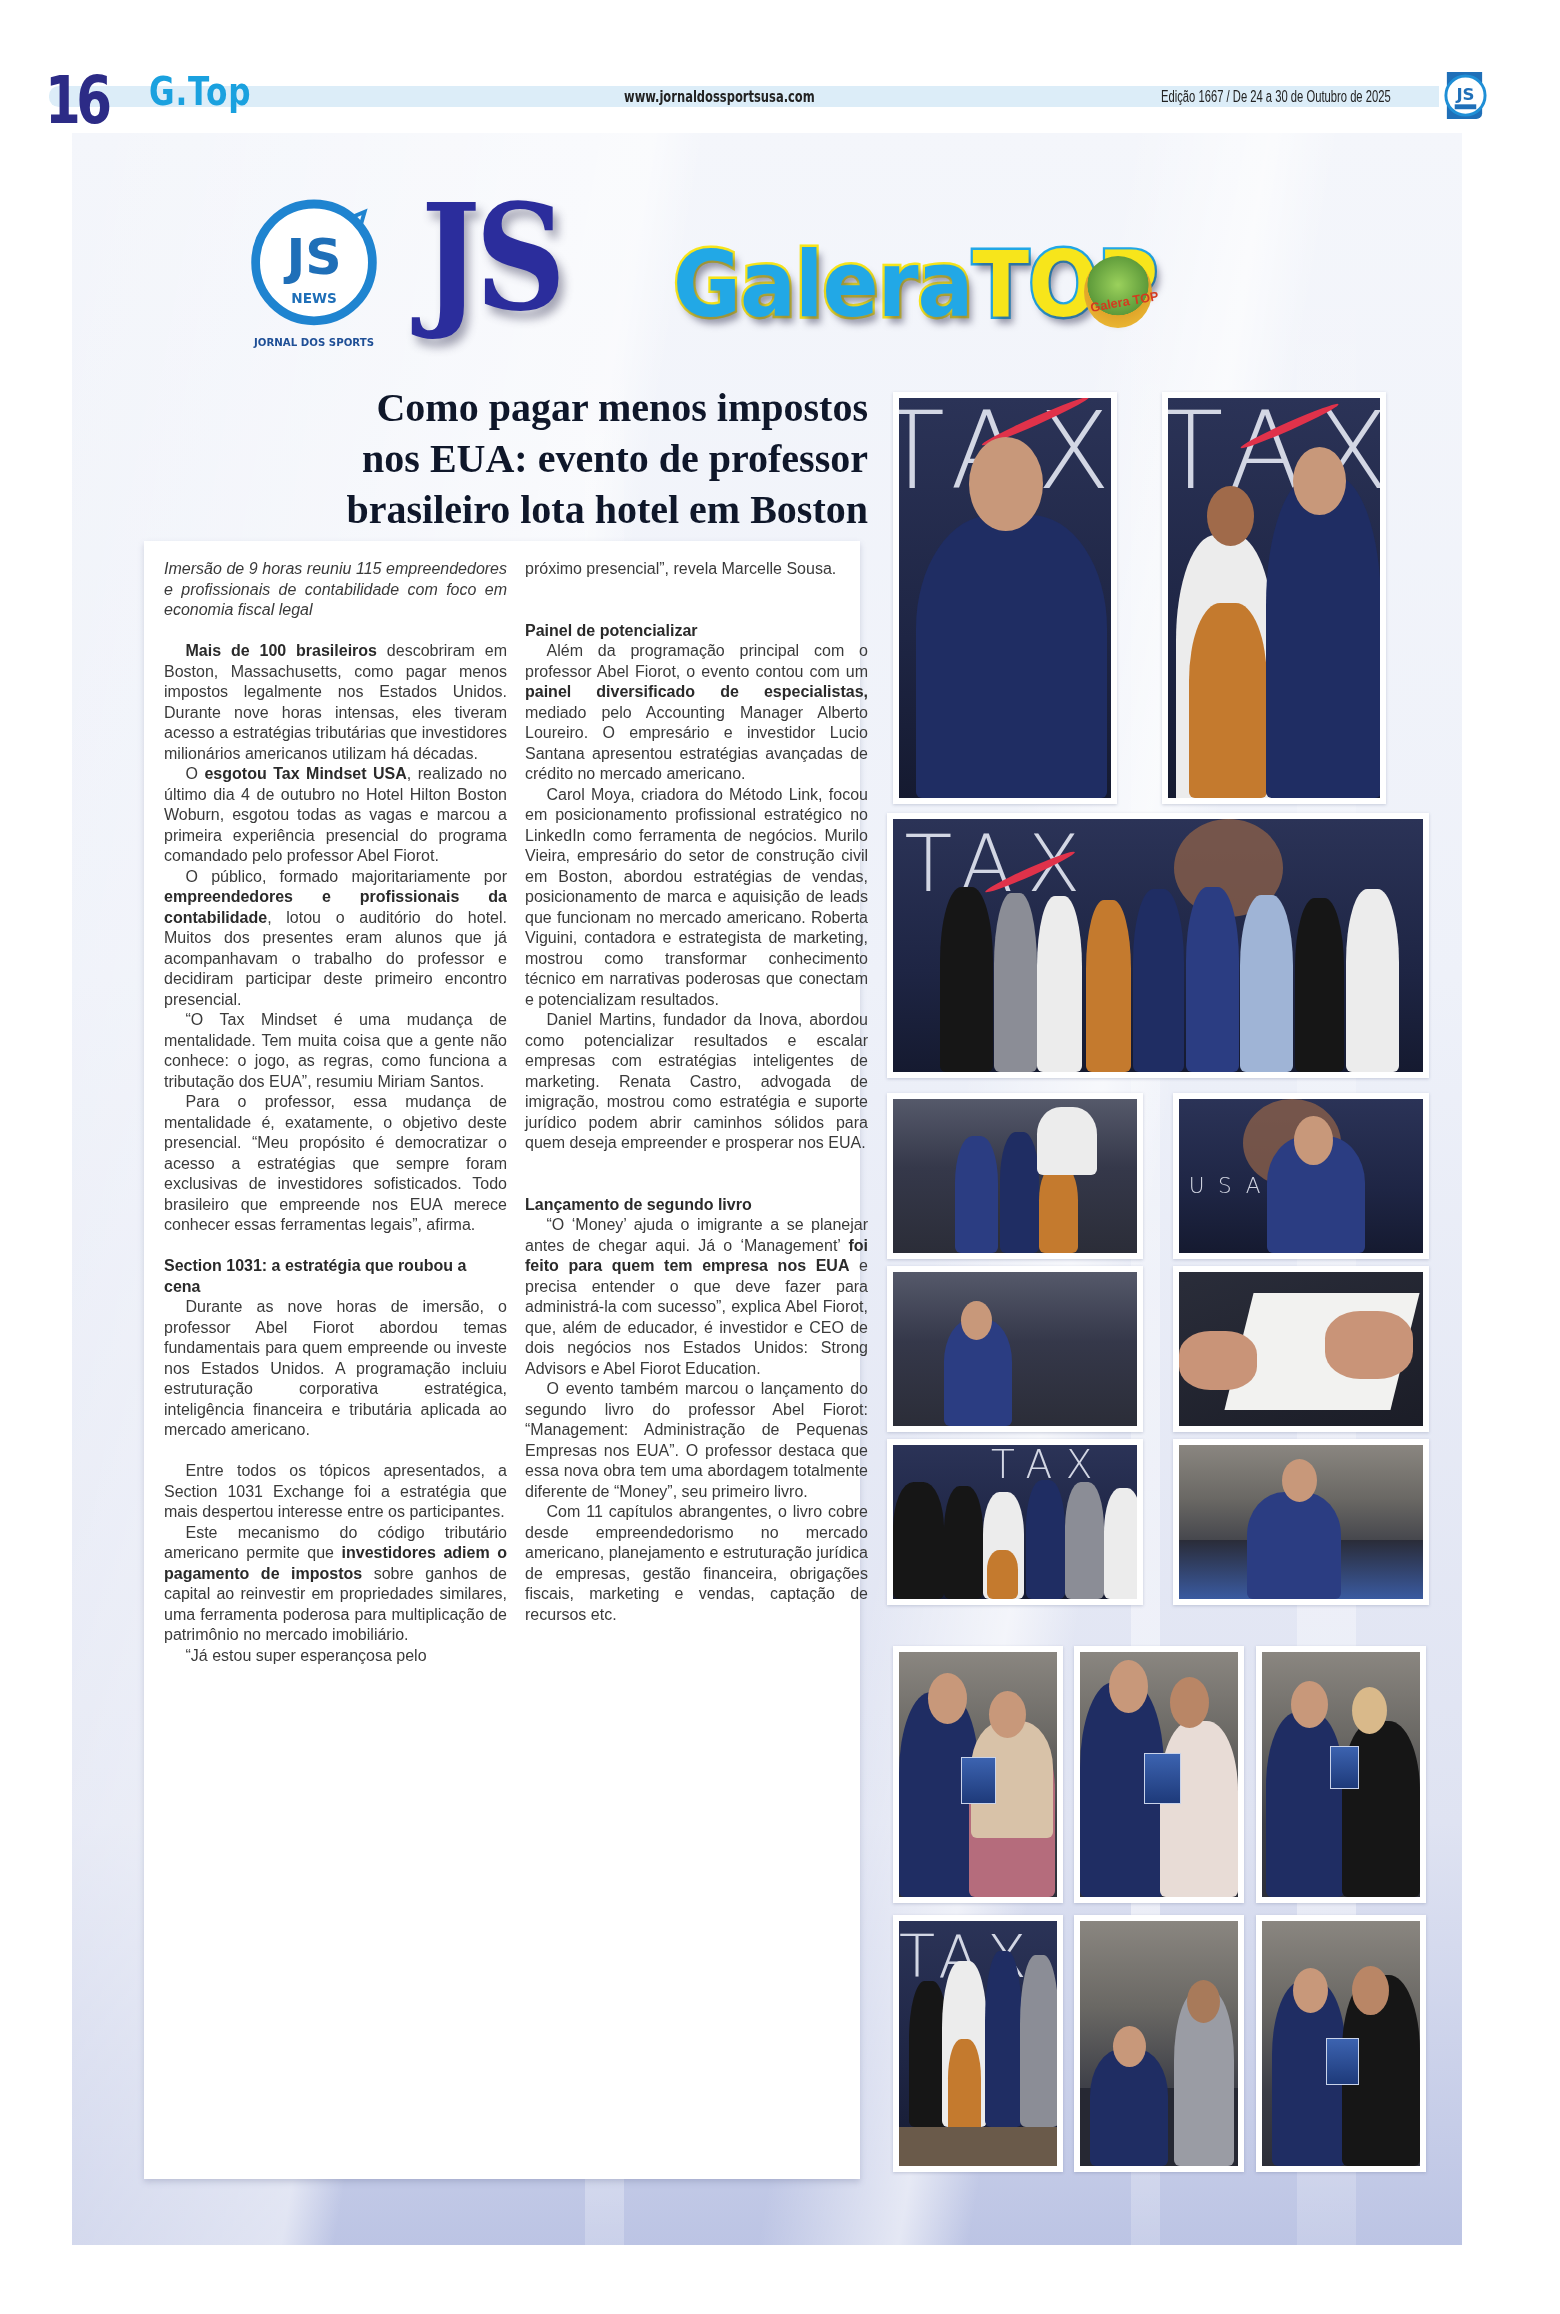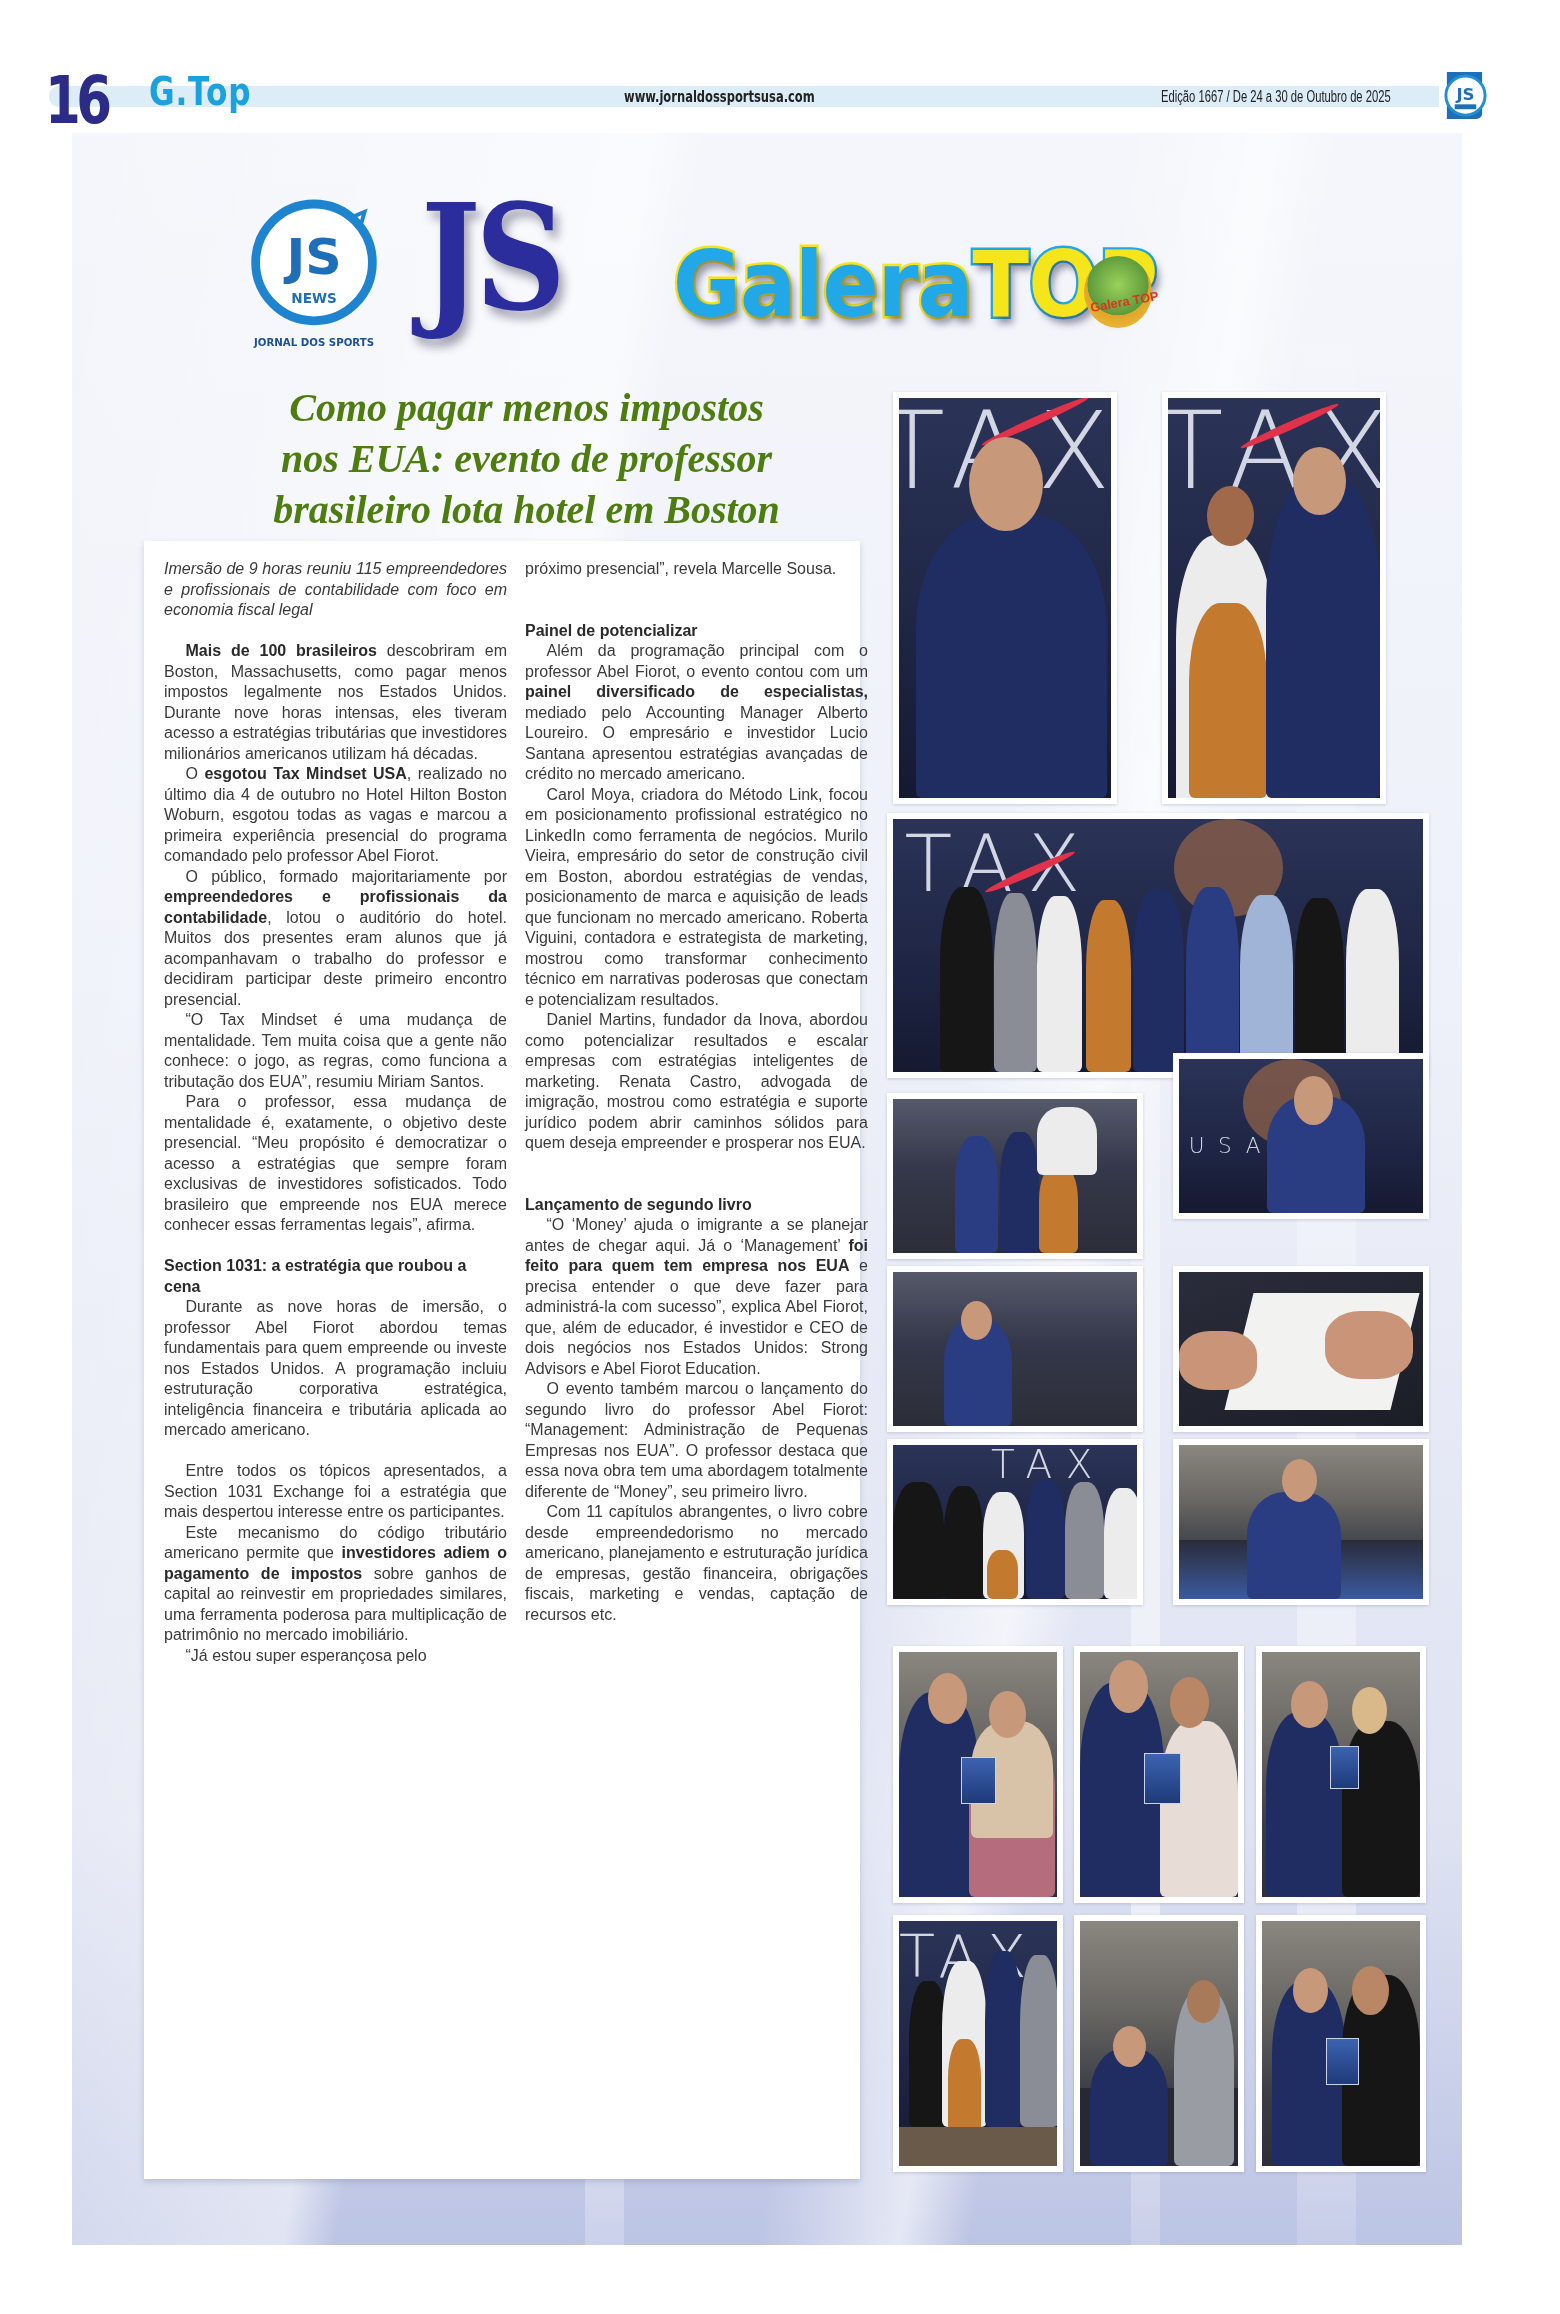--- a/index.html
+++ b/index.html
@@ -24,21 +24,21 @@
 
   
   .mast-logo { position: absolute; left: 242px; top: 198px; width: 144px; height: 156px; }
   .mast-js { position: absolute; left: 421px; top: 185px; font-family: "DejaVu Serif", serif; font-weight: bold; font-size: 146px; line-height: 1; color: #2b2d9c; letter-spacing: -5.9px; transform: scaleX(0.86); transform-origin: left top; text-shadow: 5.9px 7.8px 9.8px rgba(60,60,90,0.45); }
   .mast-galera { position: absolute; left: 673px; top: 240px; font-family: "DejaVu Sans", sans-serif; font-weight: bold; font-size: 90px; line-height: 1; color: #22a8e6; -webkit-text-stroke: 4.9px #f7e51b; paint-order: stroke fill; transform: scaleX(0.92); transform-origin: left top; text-shadow: 4.9px 6.8px 7.8px rgba(60,60,90,0.5); letter-spacing: -1px; }
   .mast-galera .top { color: #f7e51b; -webkit-text-stroke: 4.9px #22a8e6; }
   .mast-frog { position: absolute; left: 1084px; top: 256px; width: 68px; height: 72px; border-radius: 50%; background: radial-gradient(circle at 50% 40%, #9bd15c 0%, #5d9a3a 55%, #e0a52a 56%, #f2c43a 100%); }
   .mast-frog span { position: absolute; left: 5.9px; top: 39px; font-size: 12.7px; font-weight: bold; color: #d43a20; transform: rotate(-10deg); white-space: nowrap; }
 
   
-  .headline { position: absolute; left: 185px; top: 382px; width: 683px; text-align: center; font-family: "Liberation Serif", serif; font-weight: bold; font-size: 40px; line-height: 51px; color: #4d7c0f; font-style: italic; }
+  .headline { position: absolute; left: 185px; top: 382px; width: 683px; text-align: right; font-family: "Liberation Serif", serif; font-weight: bold; font-size: 40px; line-height: 51px; color: #0f172a; }
   .headline div { white-space: nowrap; }
 
   
   .article-panel { position: absolute; left: 144px; top: 541px; width: 716px; height: 1638px; background: #ffffff; box-shadow: 0 2.9px 5.9px rgba(90,100,140,0.25); }
   .col { position: absolute; top: 559px; width: 343px; font-size: 16px; line-height: 20.5px; color: #3a3a3a; text-align: justify; }
   .col-left { left: 164px; }
   .col-right { left: 525px; }
   .col p { margin: 0; text-indent: 21.5px; }
   .col p.noindent { text-indent: 0; }
   .col .lede { font-style: italic; text-indent: 0; }
@@ -181,21 +181,21 @@
 </div>
 
 <div class="photo" style="left:887px;top:1093px;width:256px;height:166px">
   <div class="img ph-room">
     <div class="person suit2" style="left:62px;width:43px;height:117px"></div>
     <div class="person suit" style="left:107px;width:39px;height:121px"></div>
     <div class="person orange" style="left:146px;width:39px;height:88px"></div>
     <div class="person white" style="left:144px;width:60px;height:68px;bottom:78px"></div>
   </div>
 </div>
-<div class="photo" style="left:1173px;top:1053px;width:256px;height:166px">
+<div class="photo" style="left:1173px;top:1093px;width:256px;height:166px">
   <div class="img ph-stage">
     <div class="tax-mark" style="left:9.8px;top:76px;font-size:21.5px">USA</div>
     <div class="head" style="left:64px;top:0px;width:98px;height:88px;background:#8f6248;opacity:.75"></div>
     <div class="person suit2" style="left:88px;width:98px;height:117px"></div>
     <div class="head" style="left:115px;top:17.6px;width:39px;height:49px"></div>
   </div>
 </div>
 
 <div class="photo" style="left:887px;top:1266px;width:256px;height:166px">
   <div class="img ph-room">

